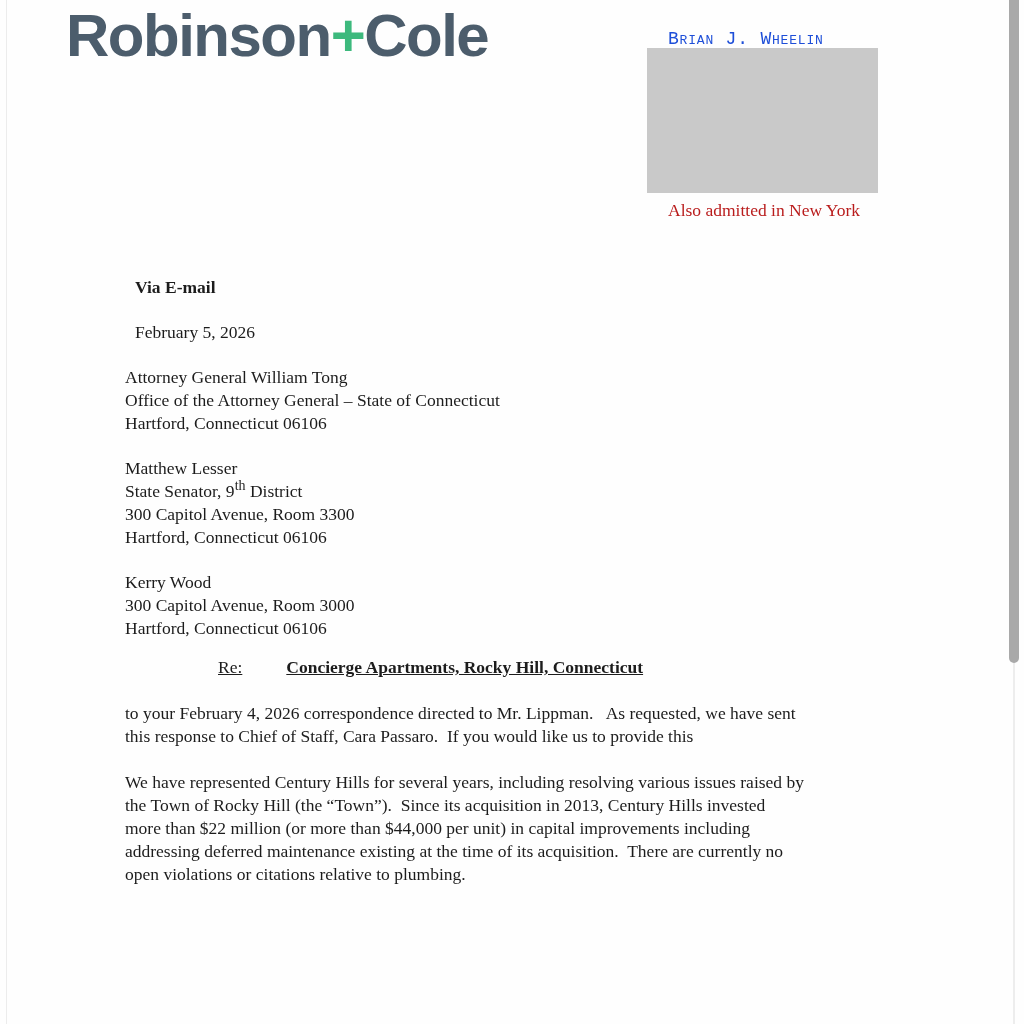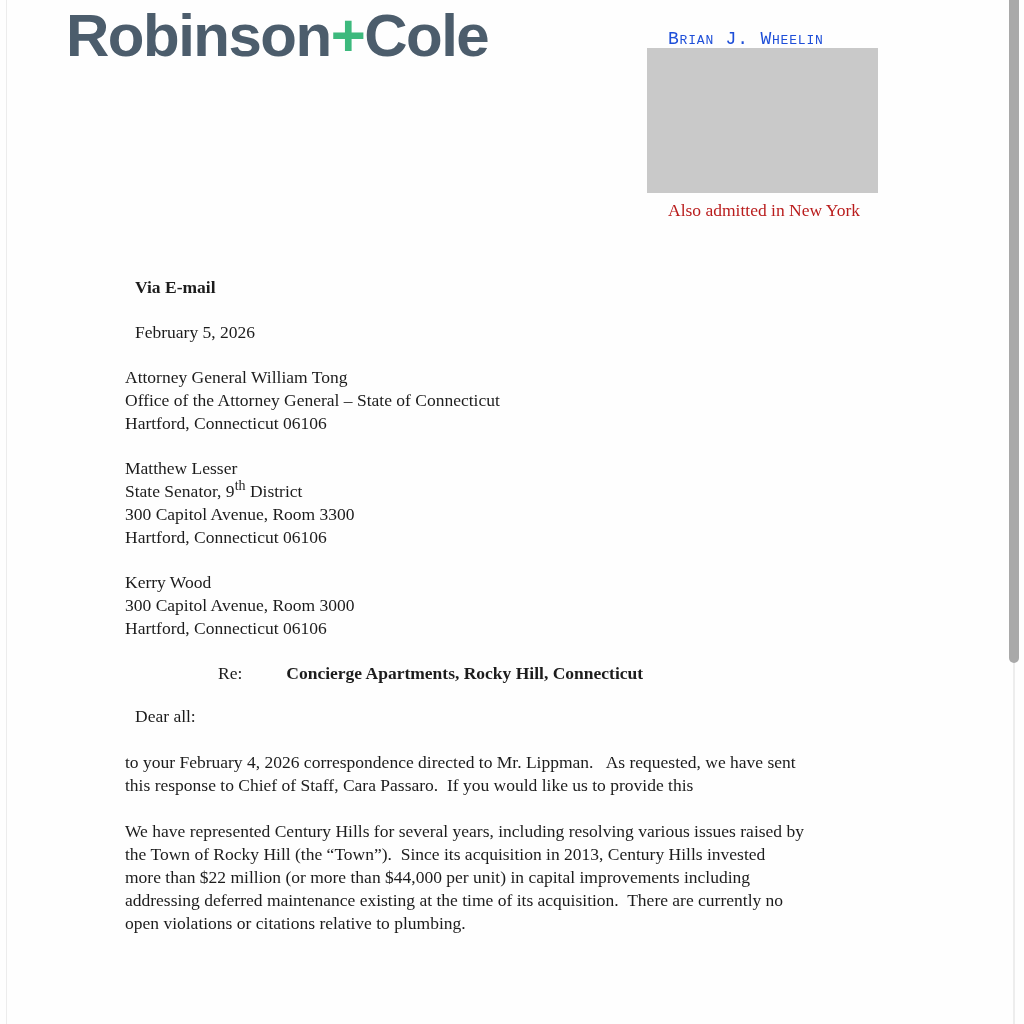--- a/index.html
+++ b/index.html
@@ -41,21 +41,21 @@
   .letter-body {
     position: absolute; left: 125px; top: 266px; width: 800px;
     font-size: 17.5px; line-height: 23px;
   }
   .letter-body p { margin: 10px; }
   .via { font-weight: bold; }
   .date { margin-top: 22px !important; }
   .addr { margin-top: 22px; }
   .addr .line, .para .pline { white-space: pre; }
   sup { font-size: 14px; line-height: 0; vertical-align: super; }
-  .re-line { margin-top: 22px; white-space: pre; }
+  .re-line { margin-top: 16px; white-space: pre; text-decoration: underline; }
   .re-label { margin-left: 93px; }
   .re-subject { margin-left: 44px; font-weight: bold; }
   .salutation { margin-top: 20px !important; }
   .para { margin-top: 23px; }
   
   .scroll-track {
     position: absolute; right: 9px; top: 0; width: 2px; height: 1024px;
     background: #ededed;
   }
   .scroll-thumb {
@@ -94,21 +94,20 @@
   </div>
 
   <div class="addr">
     <div class="line">Kerry Wood</div>
     <div class="line">300 Capitol Avenue, Room 3000</div>
     <div class="line">Hartford, Connecticut 06106</div>
   </div>
 
   <div class="re-line"><span class="re-label">Re:</span><span class="re-subject">Concierge Apartments, Rocky Hill, Connecticut</span></div>
 
-  <p class="salutation">Dear all:</p>
 
   <div class="para">
     <div class="pline">to your February 4, 2026 correspondence directed to Mr. Lippman.   As requested, we have sent</div>
     <div class="pline">this response to Chief of Staff, Cara Passaro.  If you would like us to provide this</div>
   </div>
 
   <div class="para">
     <div class="pline">We have represented Century Hills for several years, including resolving various issues raised by</div>
     <div class="pline">the Town of Rocky Hill (the “Town”).  Since its acquisition in 2013, Century Hills invested</div>
     <div class="pline">more than $22 million (or more than $44,000 per unit) in capital improvements including</div>

